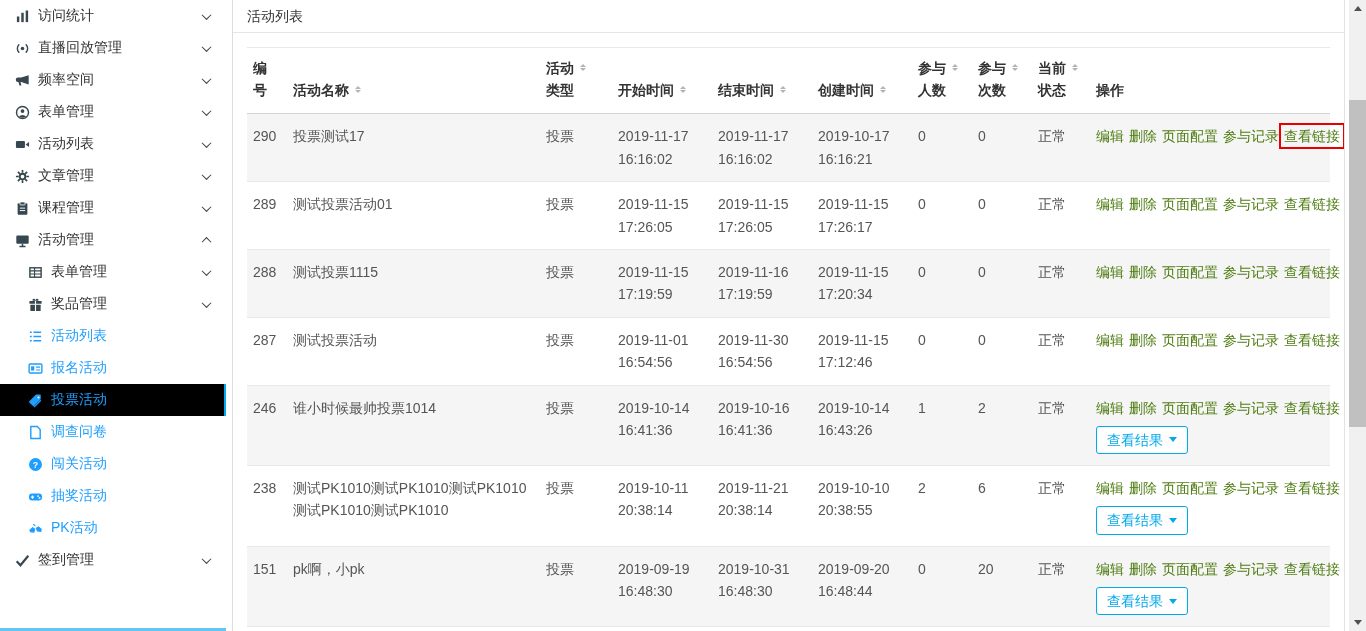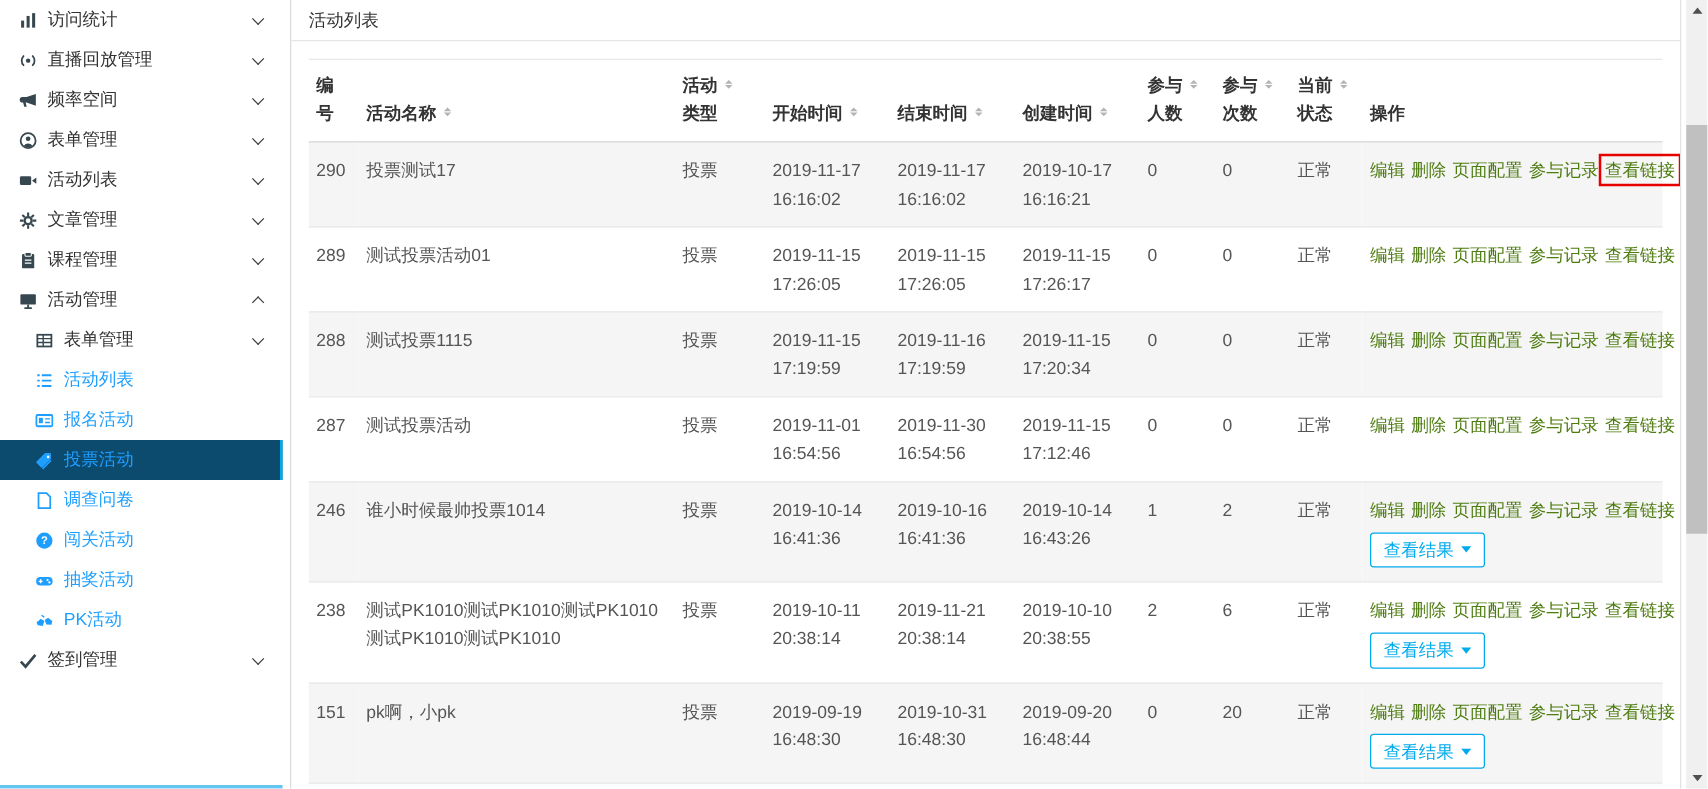--- a/index.html
+++ b/index.html
@@ -7,21 +7,21 @@
     font-family:"Liberation Sans","DejaVu Sans",sans-serif; font-size:14px; color:#333; }
   .app { display:flex; width:1366px; height:631px; }
 
   
   .sidebar { position:relative; width:233px; flex:0 0 233px; border-right:1px solid #dcdcdc; background:#fff; overflow:hidden; }
   .sb-item { display:flex; align-items:center; height:32px; padding-left:14px; width:226px; cursor:pointer; color:#333; }
   .sb-item.lvl2 { padding-left:27px; }
   .sb-item .ico { width:16px; height:16px; margin-right:8px; flex:0 0 16px; display:flex; align-items:center; justify-content:center; color:#37474f; }
   .sb-item.blue { color:#1e9fff; }
   .sb-item.blue .ico { color:#1e9fff; }
-  .sb-item.selected { background:#0c4a6e; border-right:2px solid #01aaed; }
+  .sb-item.selected { background:#000000; border-right:2px solid #01aaed; }
   .sb-item .lbl { flex:1 1 auto; white-space:nowrap; overflow:hidden; }
   .chev { width:7px; height:7px; border-right:1.7px solid #3a3a3a; border-bottom:1.7px solid #3a3a3a; margin-right:16px; flex:0 0 auto; }
   .chev.down { transform:rotate(45deg) translate(-1px,-1px); }
   .chev.up { transform:rotate(-135deg) translate(-1px,-1px); }
   .sb-strip { position:absolute; left:0; bottom:0; width:226px; height:3px; background:#64c6f0; }
 
   
   .main { flex:1 1 auto; display:flex; flex-direction:column; border-right:1px solid #e3e3e3; margin-right:4px; background:#fff; overflow:hidden; }
   .page-header { height:33px; line-height:32px; padding-left:14px; border-bottom:1px solid #e6e6e6; color:#333; flex:0 0 33px; }
   .content { padding:14px 14px 0 14px; flex:1 1 auto; overflow:hidden; }
@@ -148,20 +148,32 @@
       <div class="sb-item lvl2">
         <span class="ico">
           <svg width="15" height="15" viewBox="0 0 16 16" fill="currentColor" aria-hidden="true">
             <rect x="2" y="3" width="12" height="10" fill="none" stroke="currentColor" stroke-width="1.5"></rect>
             <path d="M2 6.3h12M2 9.6h12M7 3v10" stroke="currentColor" stroke-width="1.2"></path>
           </svg>
         </span>
         <span class="lbl">表单管理</span>
         <span class="chev down"></span>
       </div>
+      <div class="sb-item lvl2">
+        <span class="ico">
+          <svg width="15" height="15" viewBox="0 0 16 16" fill="currentColor" aria-hidden="true">
+            <rect x="1.5" y="4.2" width="13" height="3" rx="0.6"></rect>
+            <rect x="2.5" y="8.2" width="11" height="6.8" rx="0.6"></rect>
+            <path d="M8 4.2V15" stroke="#fff" stroke-width="1.2"></path>
+            <path d="M5 4C3.8 1.4 8 .8 8 4 8 .8 12.2 1.4 11 4z"></path>
+          </svg>
+        </span>
+        <span class="lbl">奖品管理</span>
+        <span class="chev down"></span>
+      </div>
       <div class="sb-item lvl2 blue">
         <span class="ico">
           <svg width="15" height="15" viewBox="0 0 16 16" fill="currentColor" aria-hidden="true">
             <path d="M2 3.4h2M2 8h2M2 12.6h2M5.8 3.4H14M5.8 8H14M5.8 12.6H14" stroke="currentColor" stroke-width="1.7"></path>
           </svg>
         </span>
         <span class="lbl">活动列表</span>
       </div>
       <div class="sb-item lvl2 blue">
         <span class="ico">

